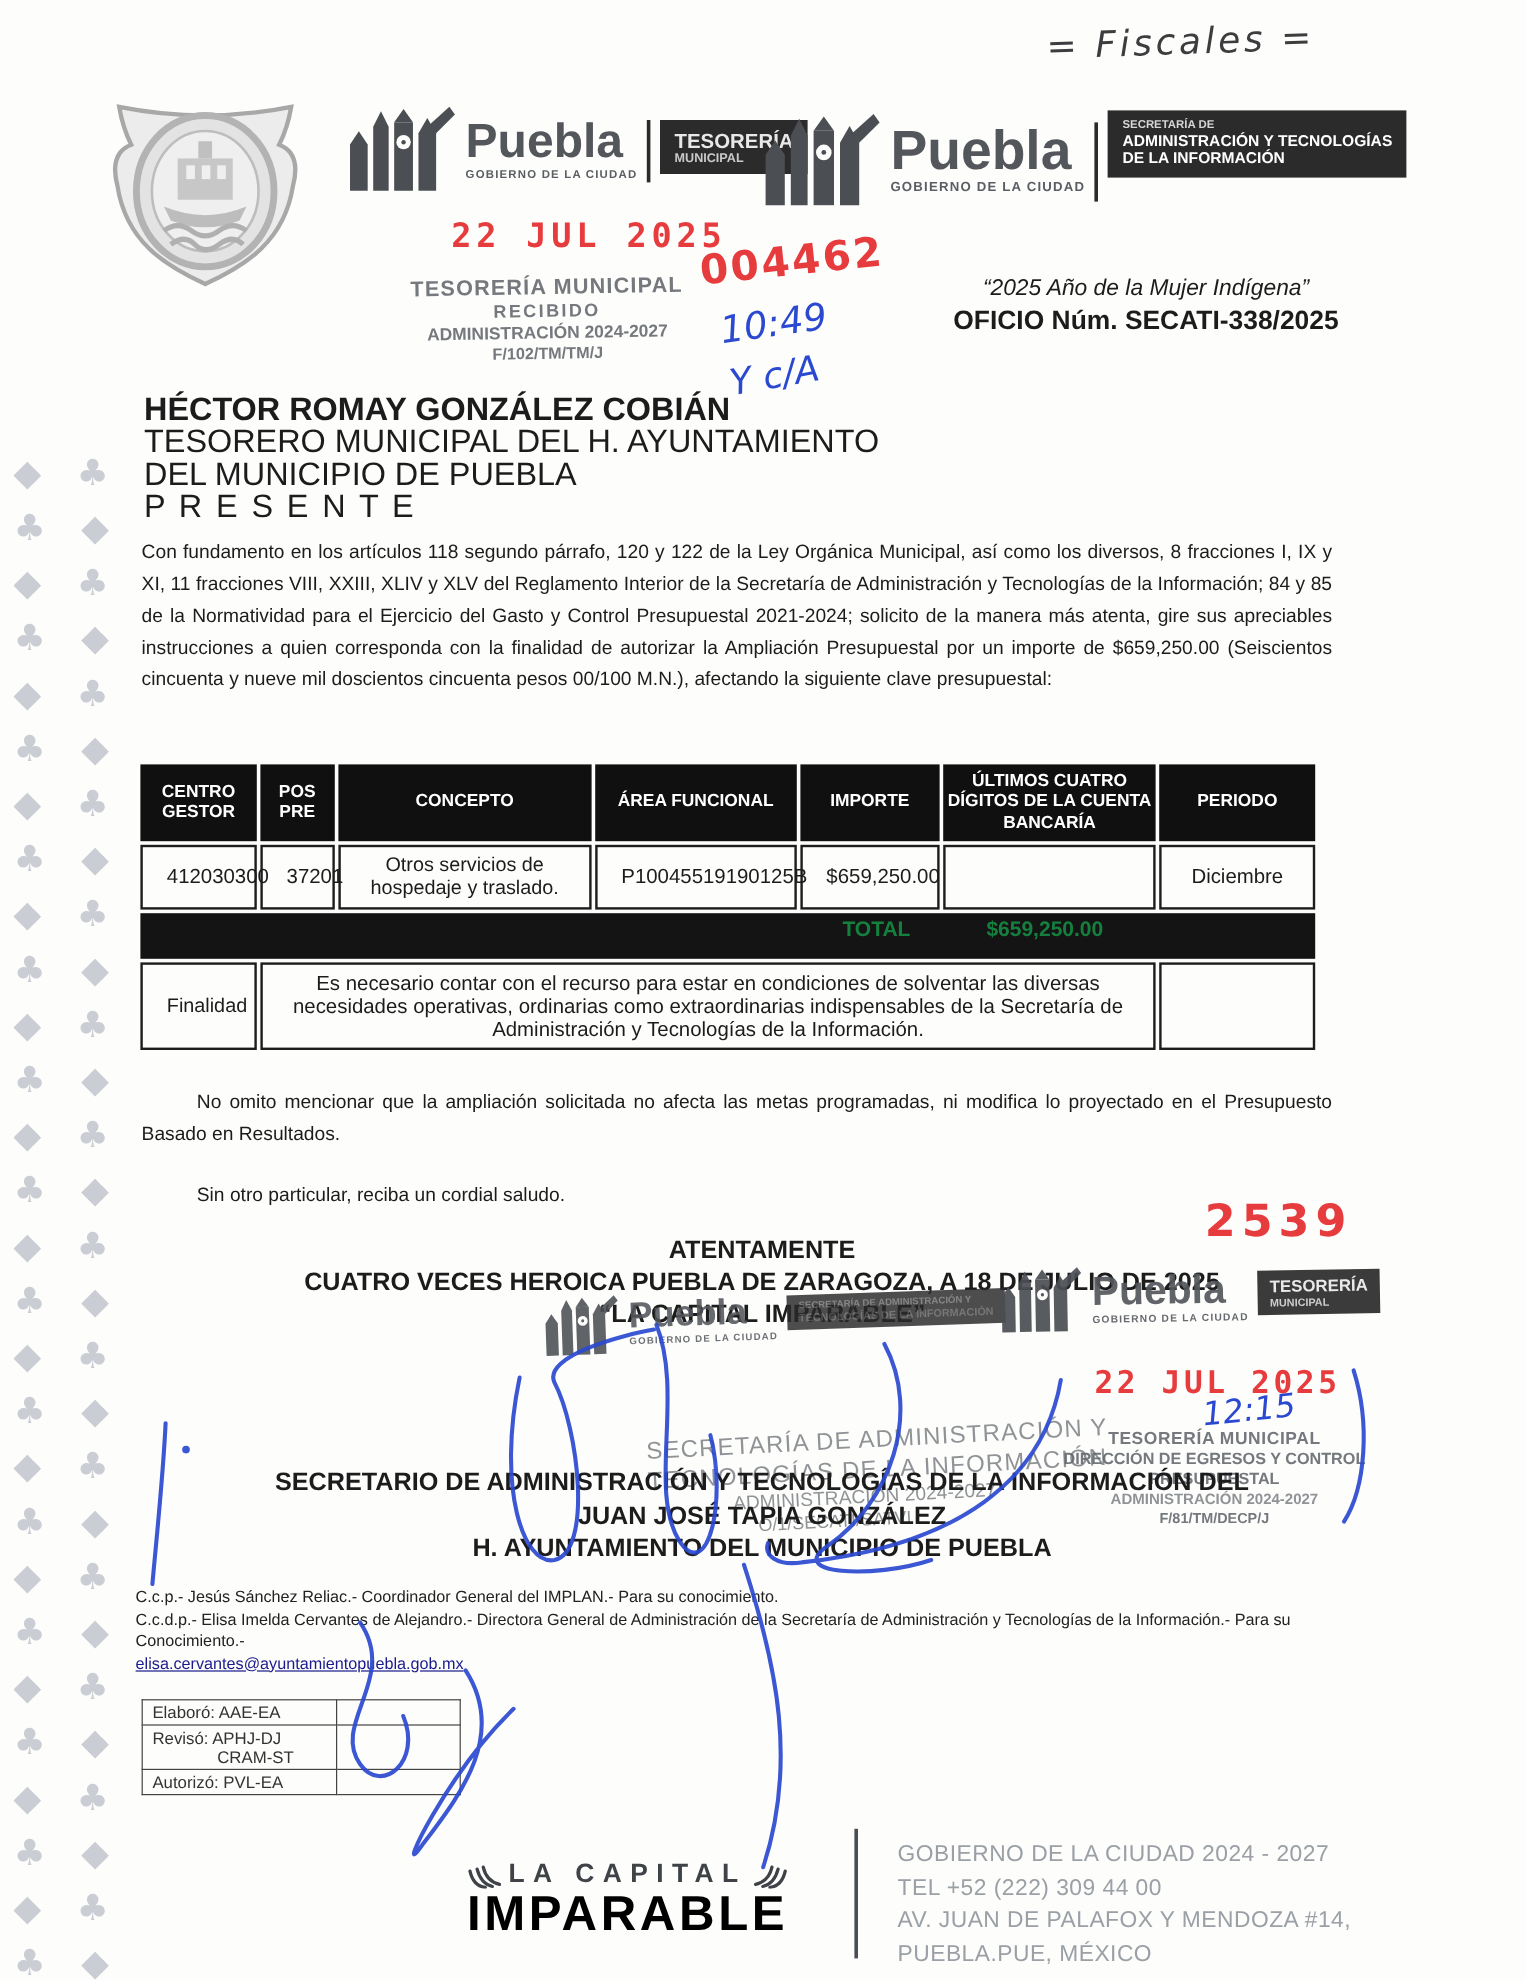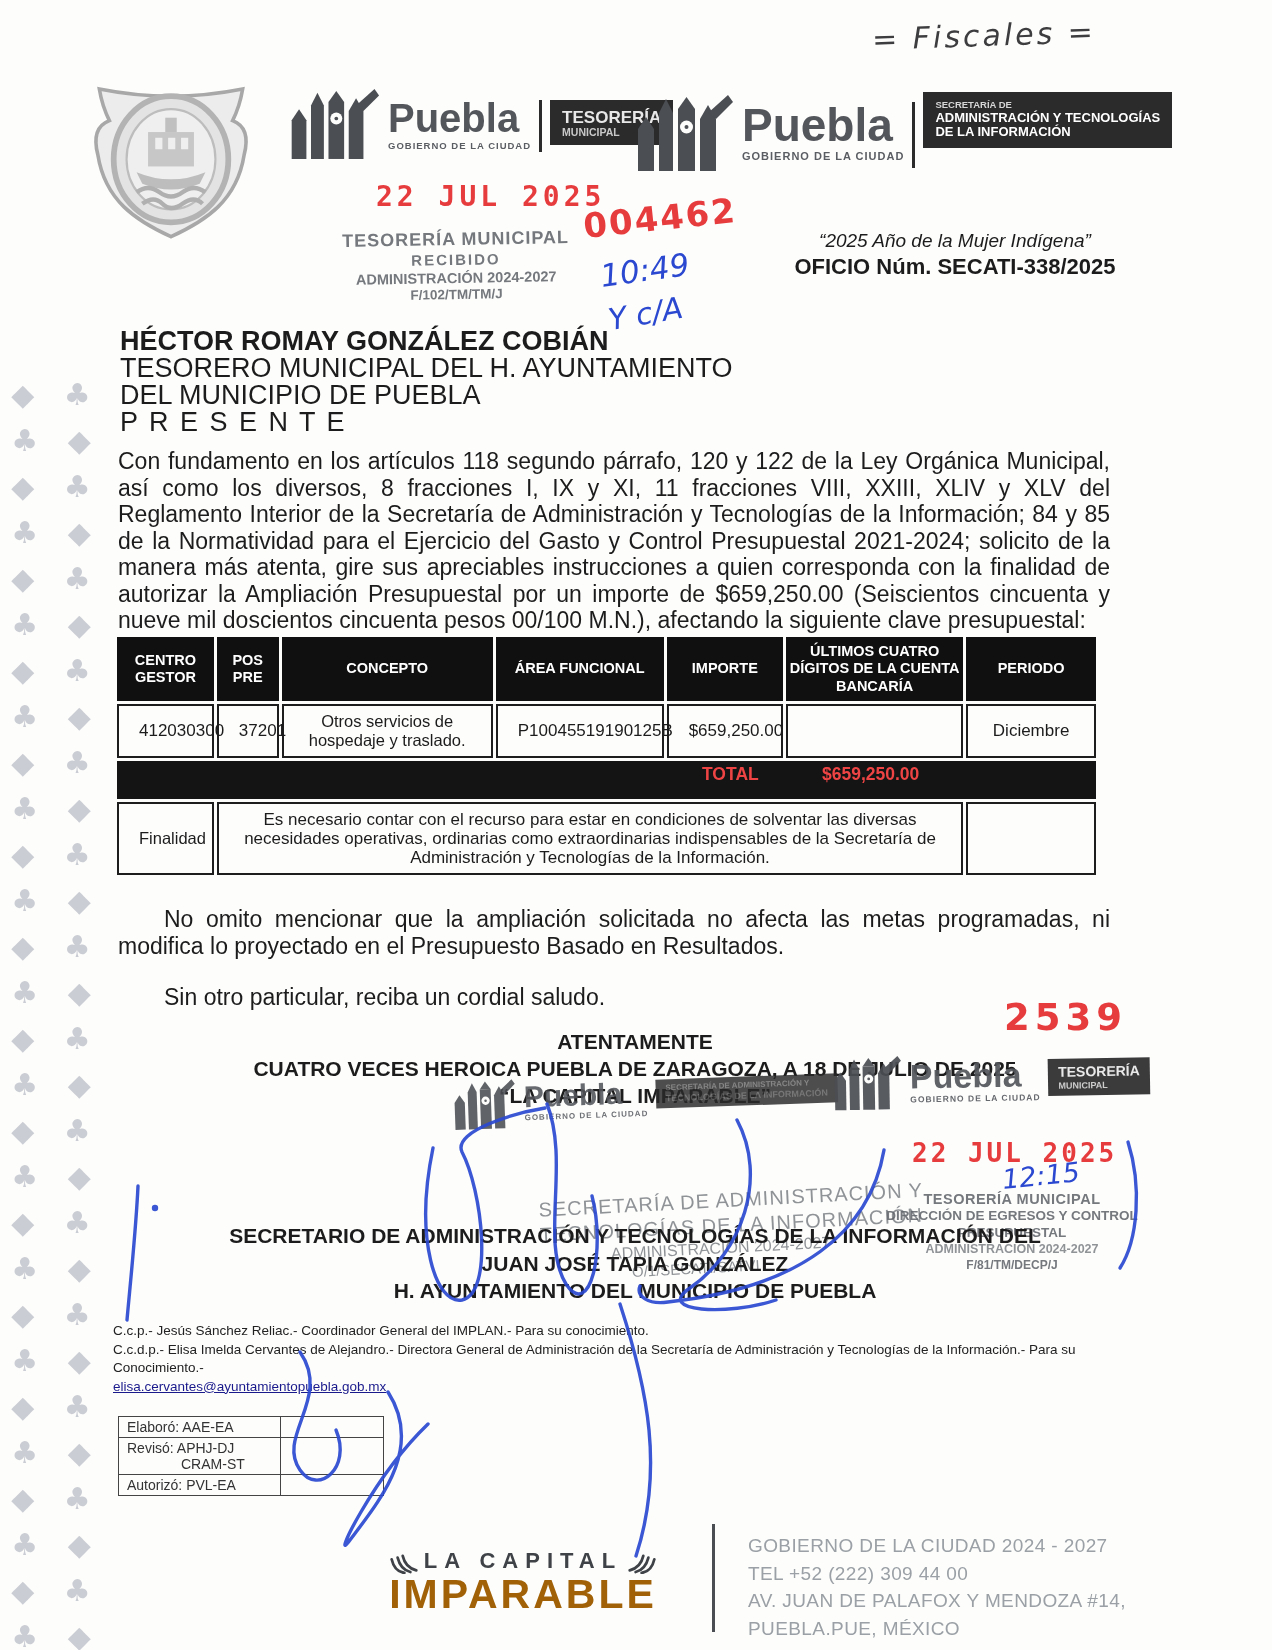--- a/index.html
+++ b/index.html
@@ -32,52 +32,52 @@
   .brand-sub{font-weight:bold;color:#5a5d62;letter-spacing:1px;}
   .blackbox{background:#2b2b2c;color:#fff;line-height:1.12;}
   .blackbox .b1{color:#e8e8e8;}
   .vl{background:#2b2b2c;width:3px;}
 
   .stamp-gray{color:rgba(98,102,108,.88);font-weight:bold;text-align:center;line-height:1.25;}
 
   
   .addr{font-size:27px;line-height:27px;}
   .addr .nm{font-weight:bold;}
-  .para{font-size:23px;line-height:26.5px;text-align:justify;}
+  .para{font-size:16px;line-height:26.5px;text-align:justify;}
   .indent{text-indent:46px;}
 
   
   table.budget{border-collapse:separate;border-spacing:3px;table-layout:fixed;width:985px;}
   table.budget th{
     background:#101010;color:#fff;font-size:14.5px;line-height:1.2;
     padding:4px 3px;height:56px;vertical-align:middle;font-weight:bold;
   }
   table.budget td{border:2px solid #1d1d1d;font-size:17px;text-align:center;padding:6px 20px;vertical-align:middle;}
   .totalband{background:#141414;height:26px;position:relative;border:none !important;}
-  .totalband span{position:absolute;top:3px;color:#ef4444;font-weight:bold;font-size:17.5px;}
+  .totalband span{position:absolute;top:3px;color:#15803d;font-weight:bold;font-size:17.5px;}
   .fin-text{font-size:15.5px;line-height:19px;}
 
   
   .centerblock{text-align:center;font-weight:bold;}
   .sig-stamp{transform:rotate(-2deg);}
 
   
   .ccp{font-size:13.5px;line-height:18.5px;color:#222;}
   .ccp a{color:#1a1a8c;text-decoration:underline;}
 
   
   table.ctl{border-collapse:collapse;font-size:14px;color:#333;}
   table.ctl td{border:1.6px solid #444;padding:2px 8px;vertical-align:top;}
   table.ctl td.sig{width:86px;}
   .ctl-indent{padding-left:54px;display:inline-block;}
 
   
   .cap-row{display:flex;align-items:center;justify-content:center;gap:6px;
     font-weight:bold;font-size:22px;letter-spacing:7px;color:#3f4347;}
-  .cap-imp{font-weight:bold;font-size:41px;letter-spacing:3px;color:#a16207;text-align:center;line-height:1;}
+  .cap-imp{font-weight:bold;font-size:41px;letter-spacing:3px;color:#000000;text-align:center;line-height:1;}
   .foot-txt{font-size:19px;line-height:27.5px;color:#9aa0a5;letter-spacing:.4px;}
   .divider{width:3px;background:#4a4e52;}
 
   .ink-layer{position:absolute;left:0;top:0;z-index:9;pointer-events:none;}
   .z2{z-index:2;} .z3{z-index:3;}
 </style>
 </head>
 <body>
 
 <div class="page">

